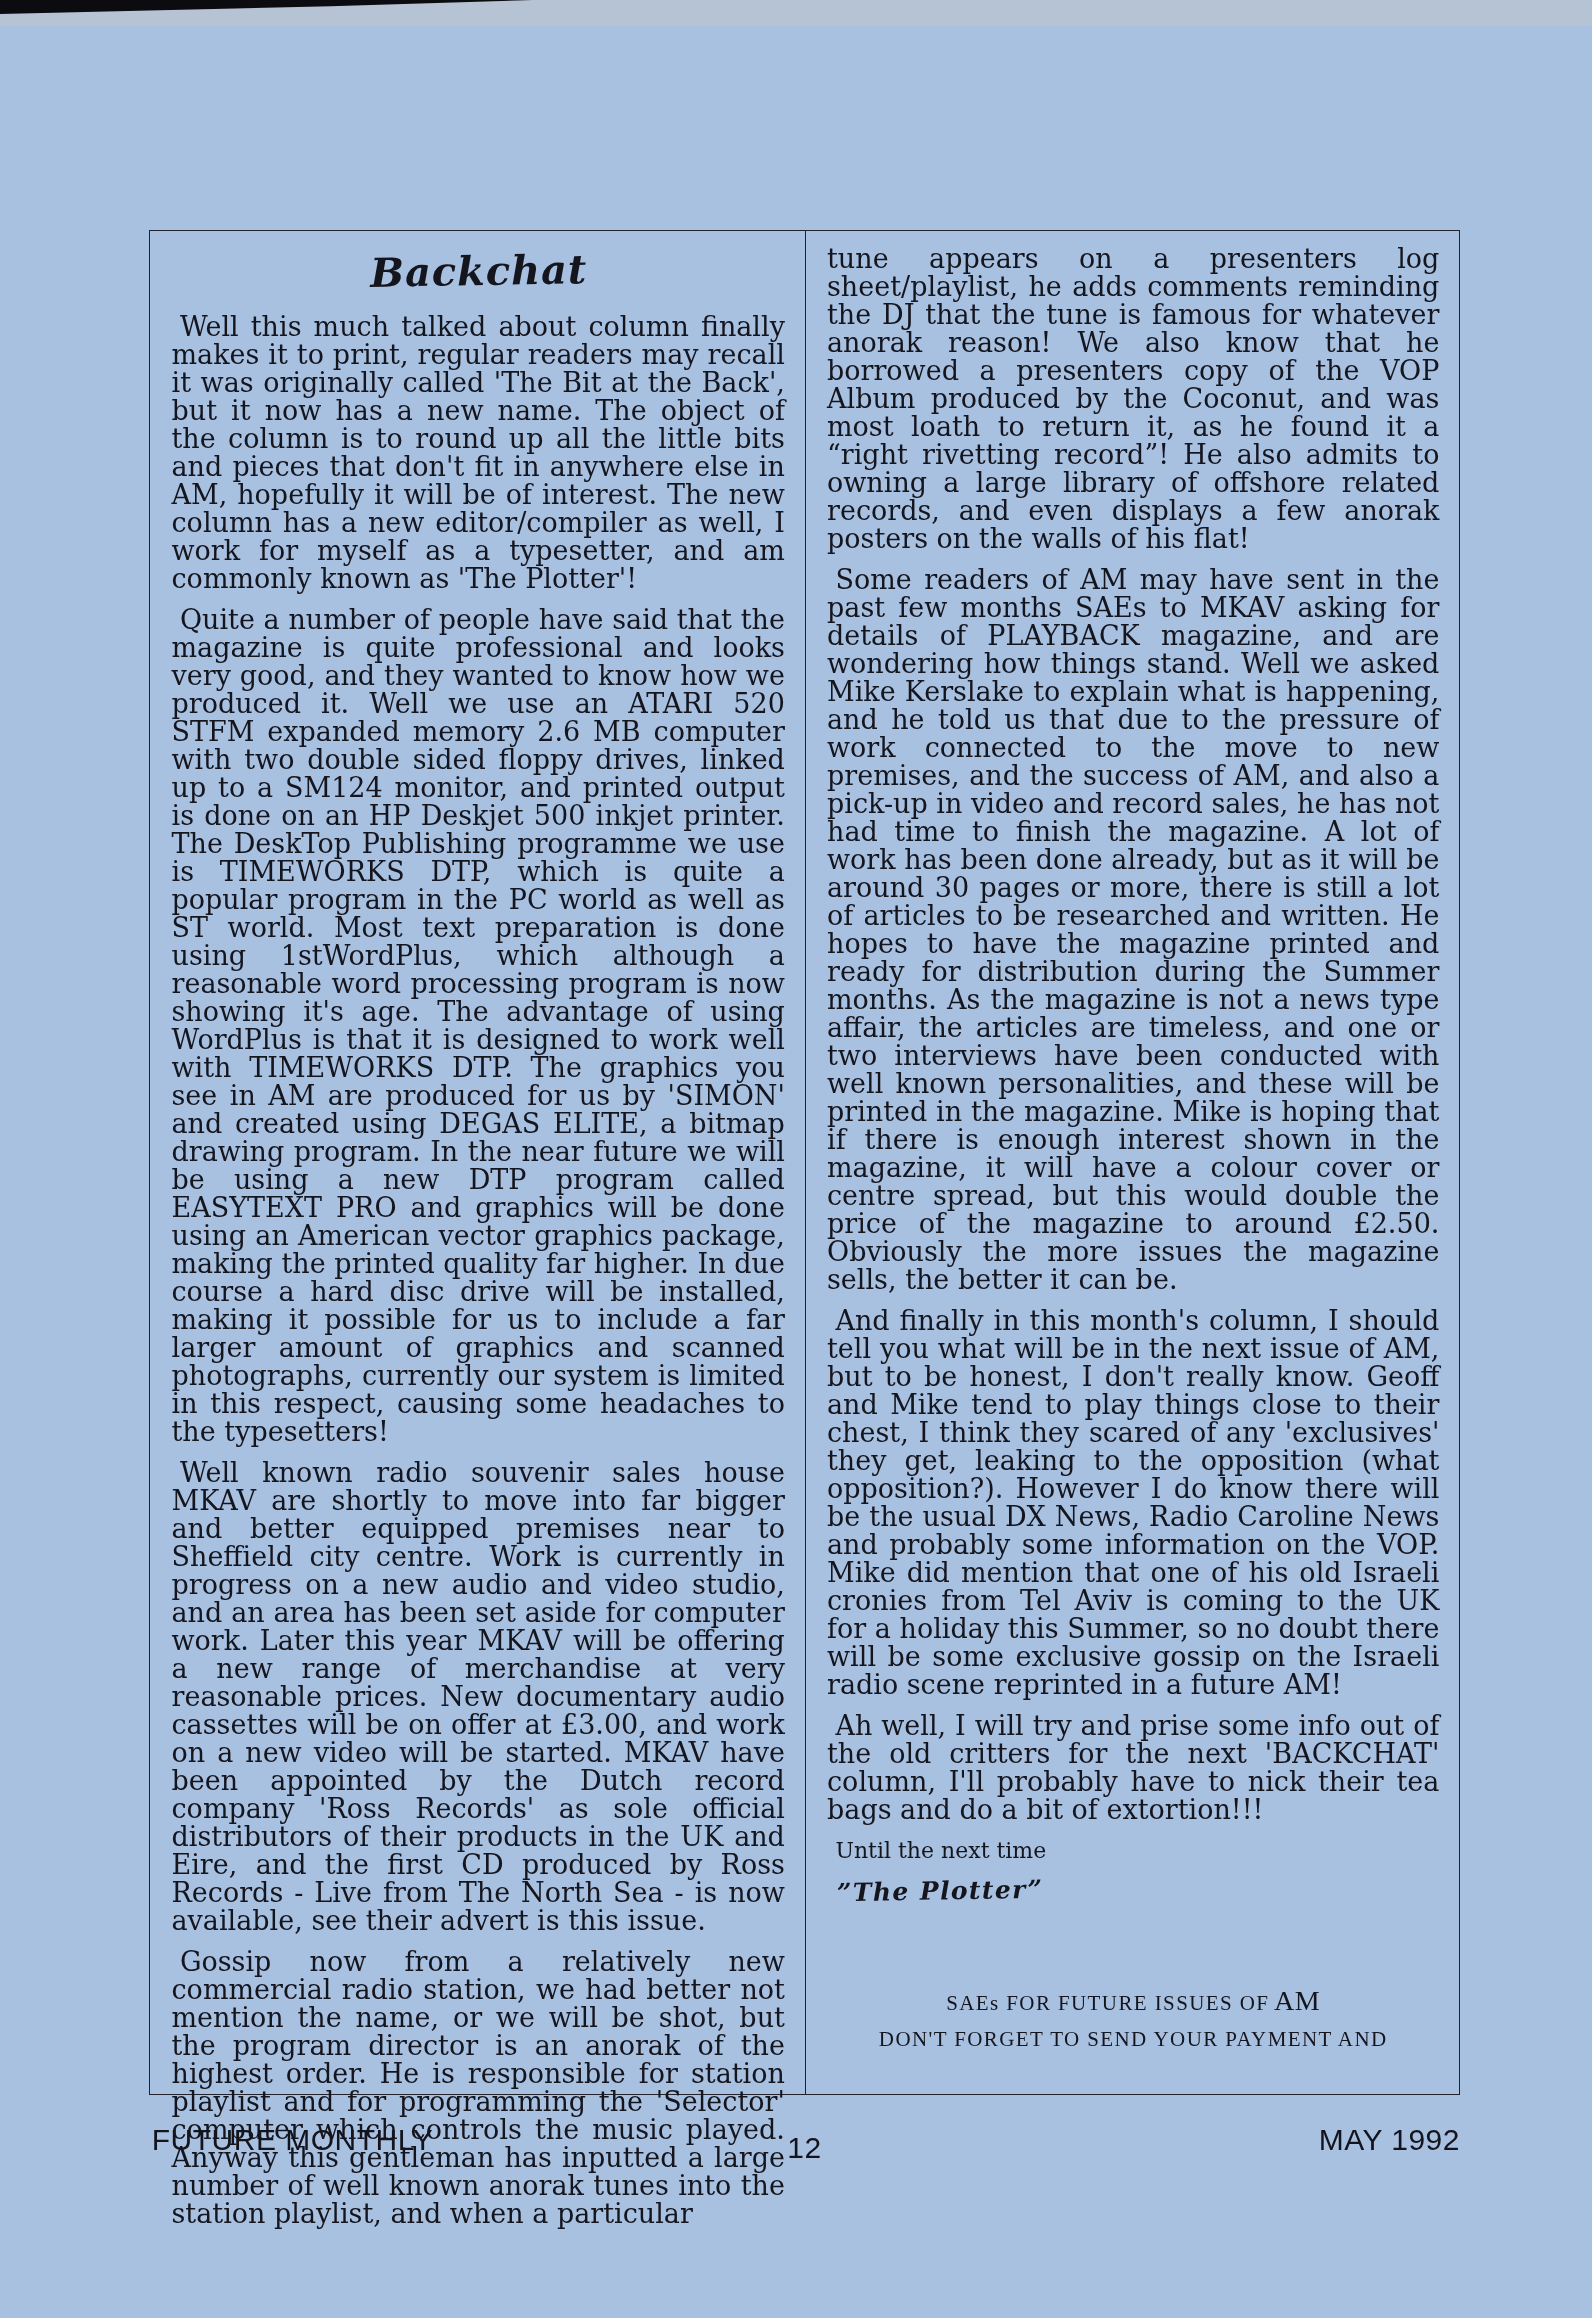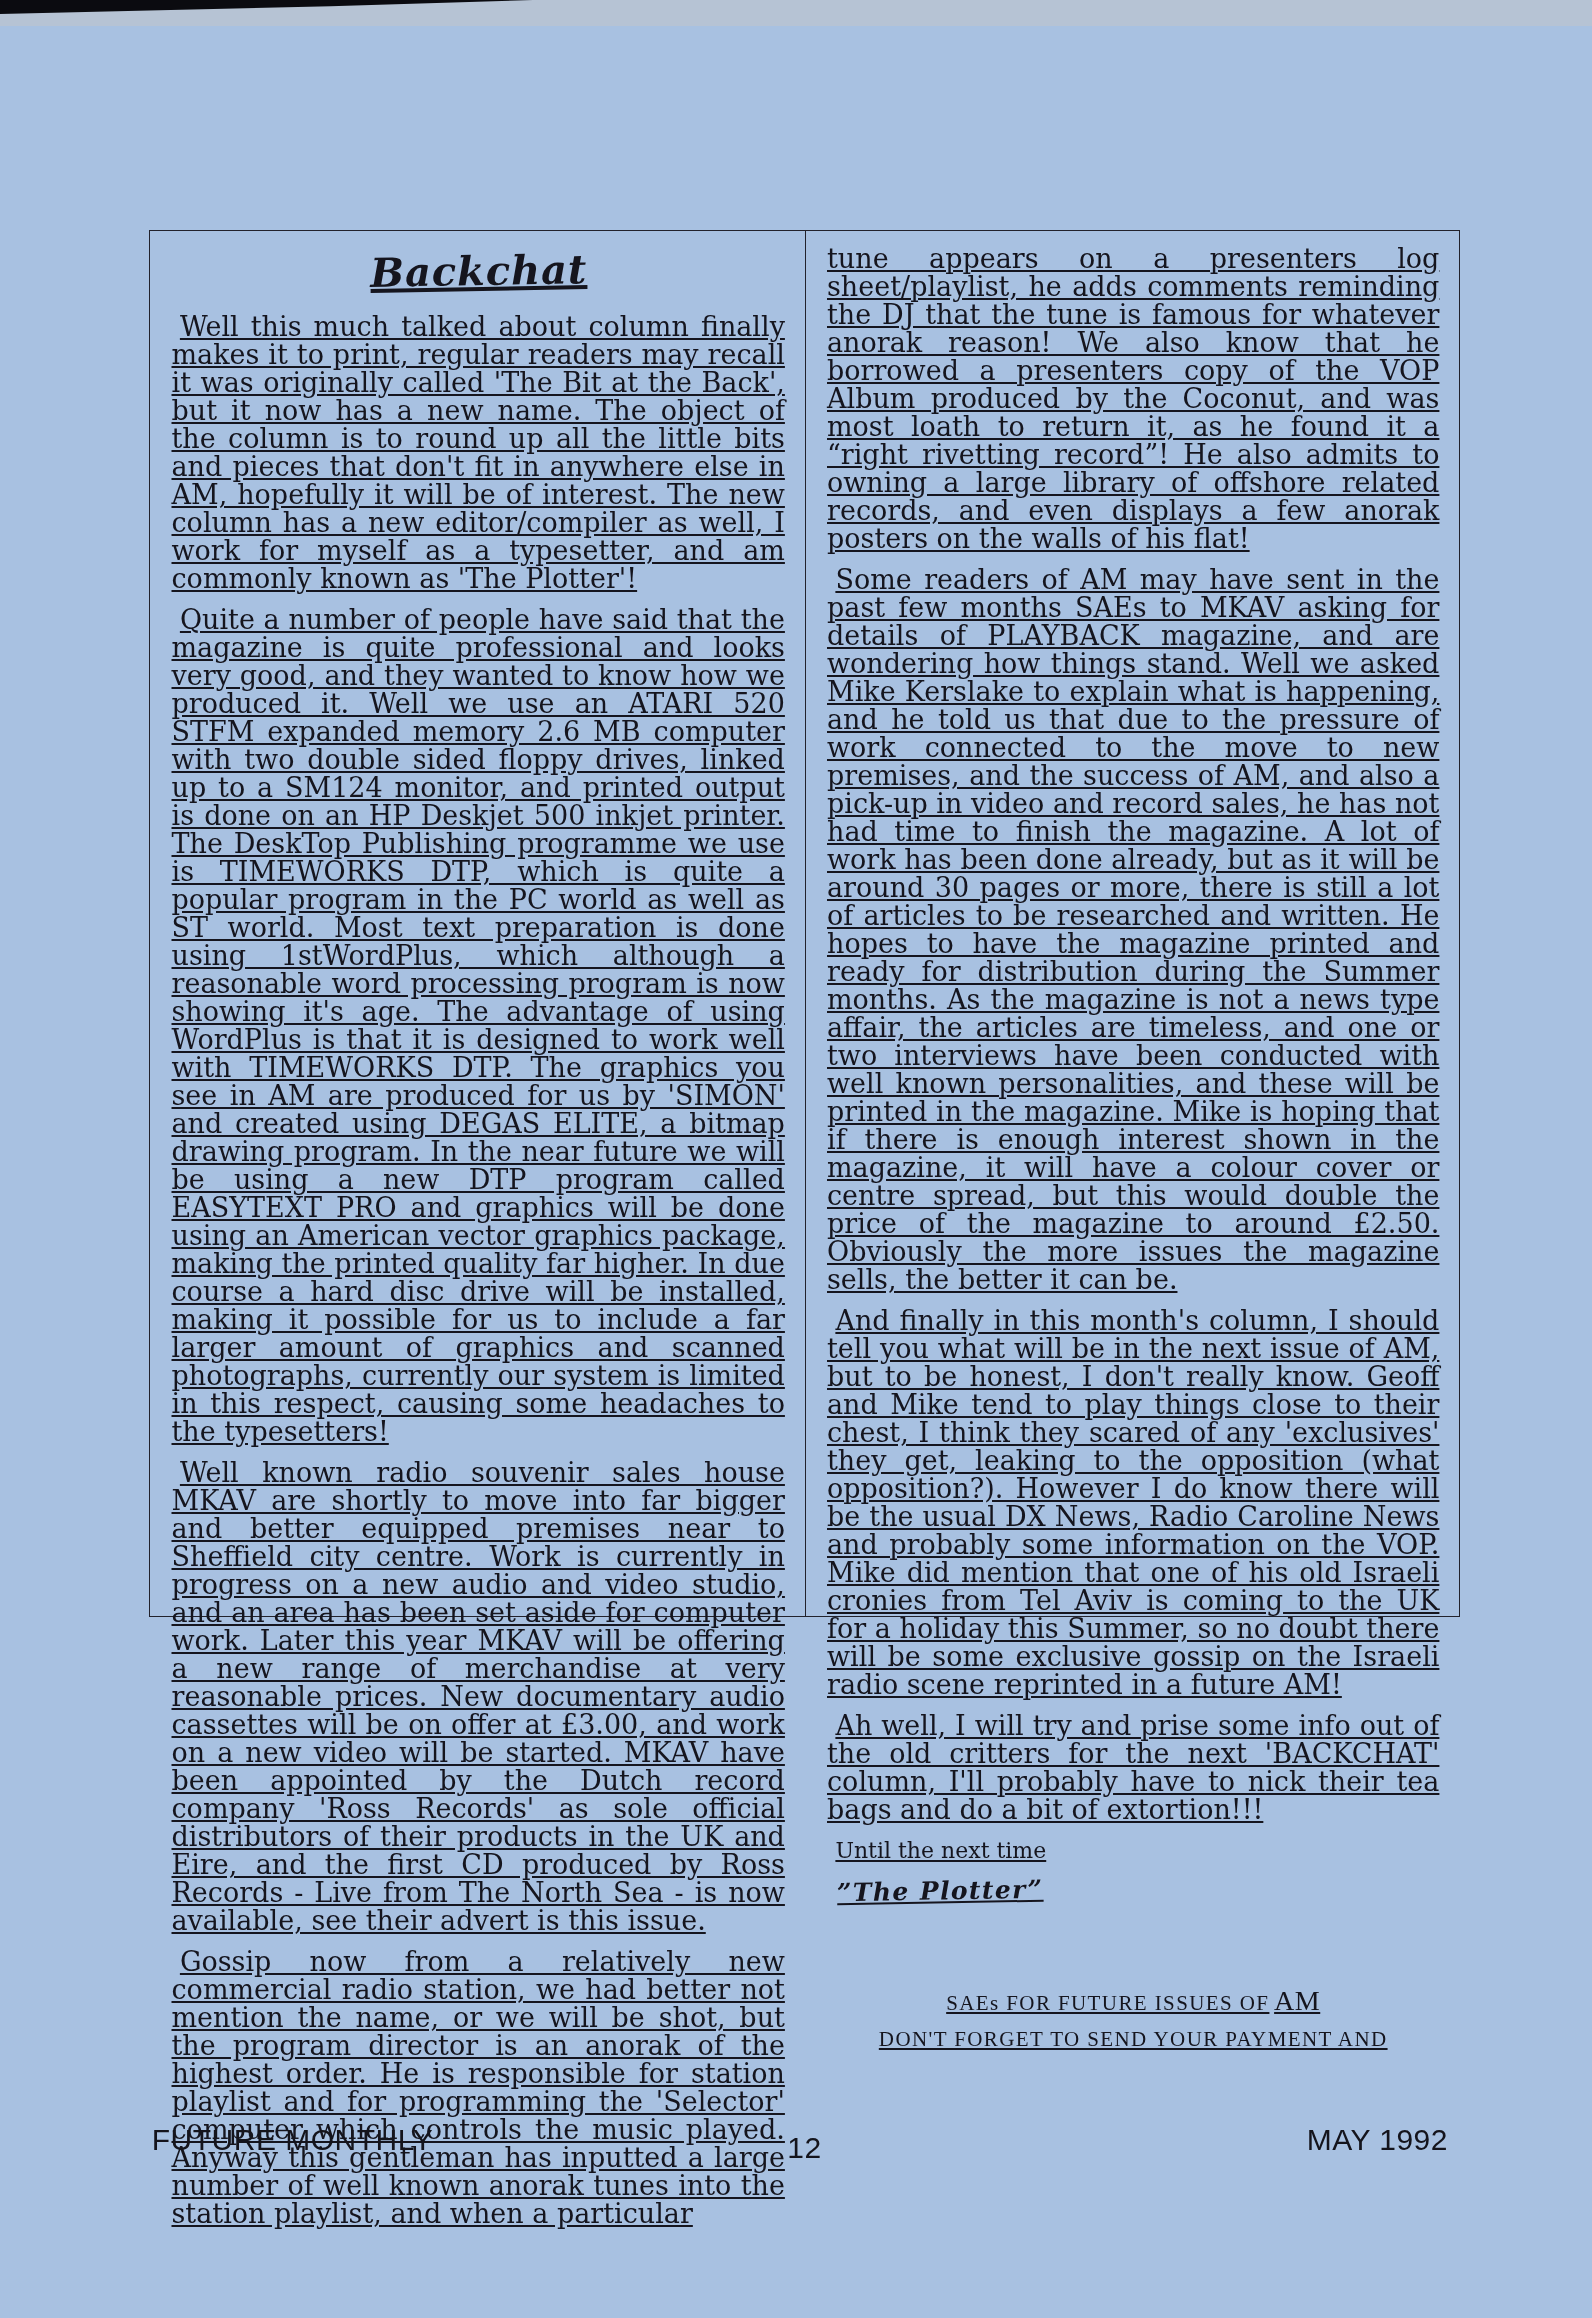--- a/index.html
+++ b/index.html
@@ -22,25 +22,24 @@
   .scan-corner {
     position: absolute;
     top: 0; left: 0;
     width: 533px; height: 14px;
     background: #0b0b10;
     clip-path: polygon(0 0, 100% 0, 62% 45%, 0 100%);
   }
   .frame {
     position: absolute;
     left: 149px; top: 230px;
-    width: 1311px; height: 1387px;
+    width: 1311px; height: 1865px;
     border: 1.9px solid #22222c;
     display: flex;
     align-items: stretch;
-    text-decoration: underline;
   }
   .col {
     width: 50%;
     padding: 14px 19.6px 14px 21.5px;
   }
   .col-right {
     border-left: 1.4px solid #22222c;
   }
   .title {
     text-align: center;
@@ -93,21 +92,21 @@
     left: 149px; top: 2123px;
     width: 1311px;
     height: 42px;
     font-family: "Liberation Sans", sans-serif;
     font-size: 30px;
     letter-spacing: 0.5px;
     color: #14141c;
   }
   .footer-left  { position: absolute; left: 2.8px; top: 0; }
   .footer-center{ position: absolute; left: 0; top: 8px; width: 100%; text-align: center; }
-  .footer-right { position: absolute; right: 12px; top: 0; }
+  .footer-right { position: absolute; right: 0; top: 0; }
 </style>
 </head>
 <body>
 
 <div class="page">
 
   <div class="scan-strip"></div>
   <div class="scan-corner"></div>
 
   <div class="frame">

